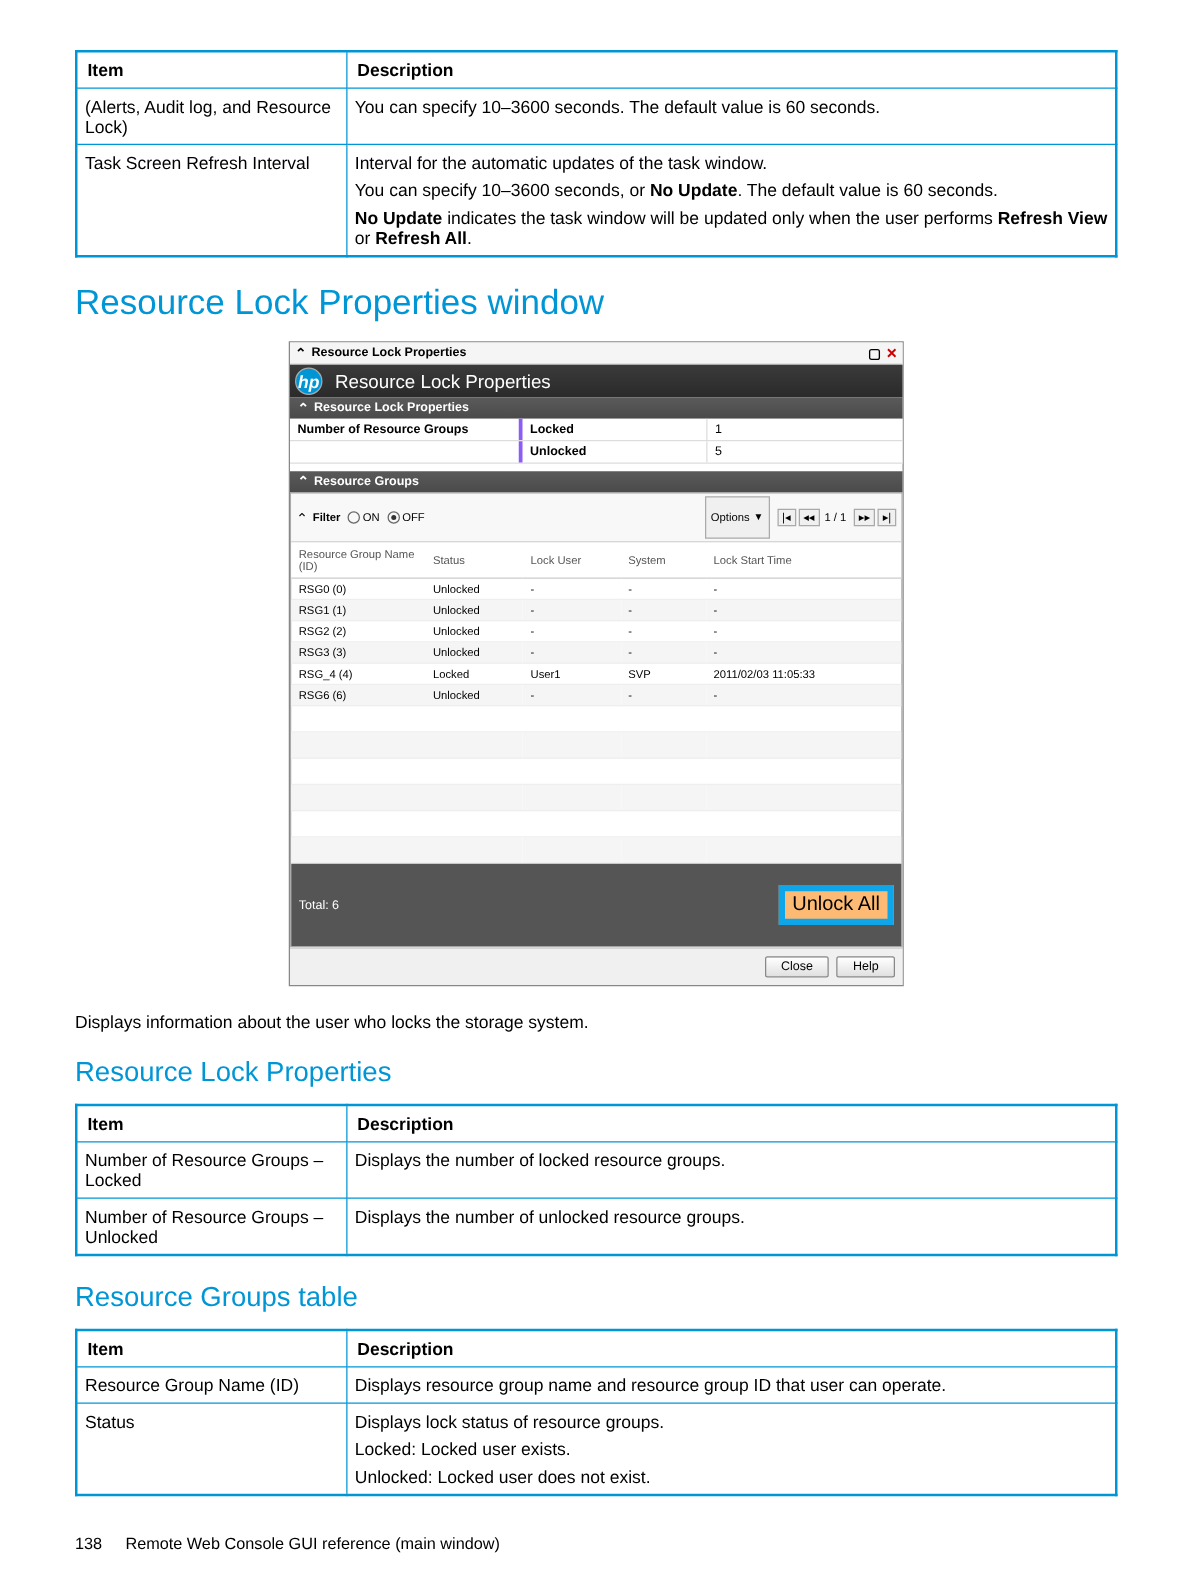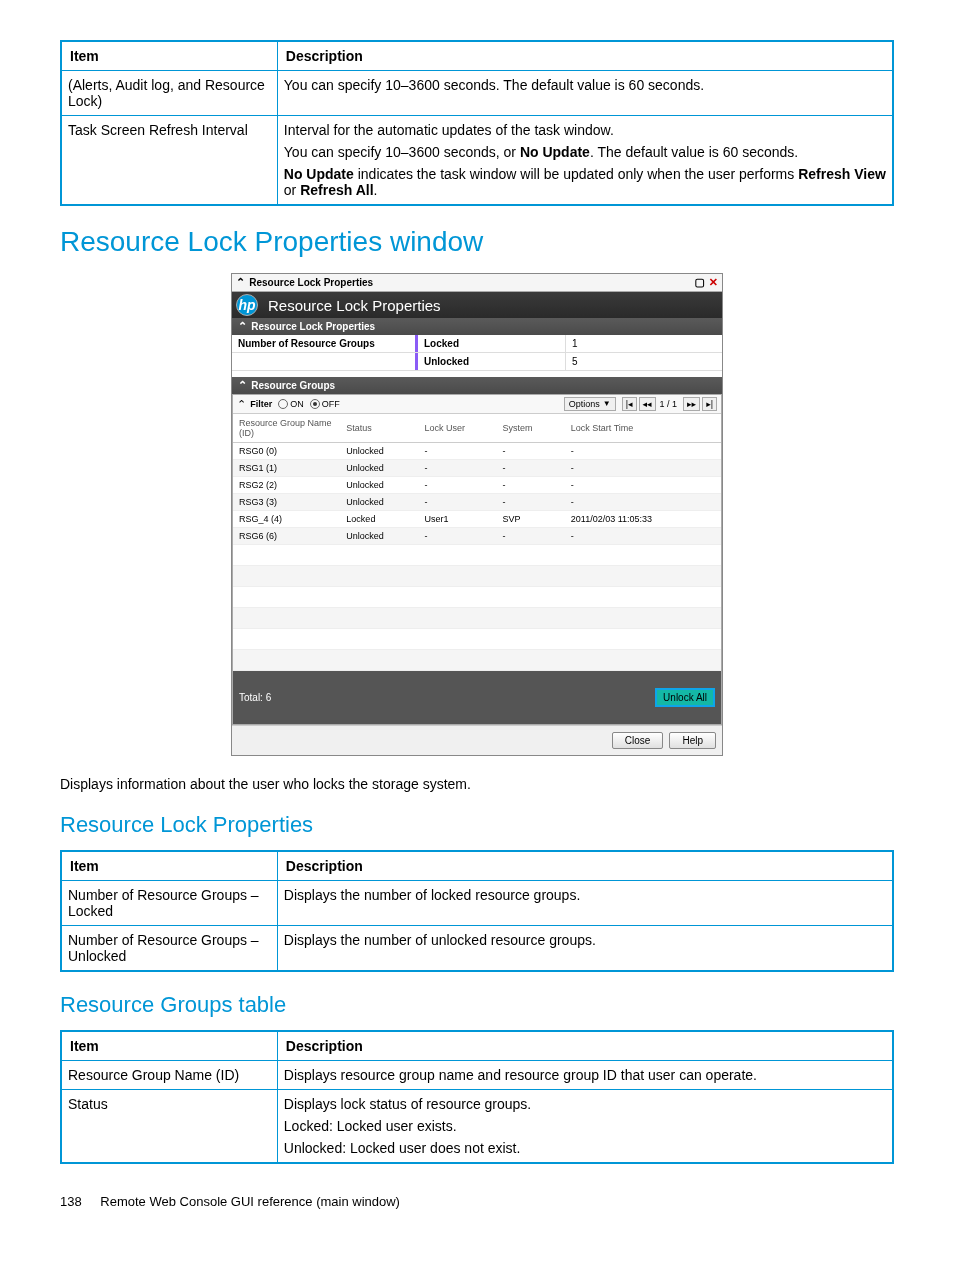--- a/index.html
+++ b/index.html
@@ -187,21 +187,21 @@
       background: #333;
       border-radius: 50%;
       top: 2px;
       left: 2px;
     }
     .toolbar-spacer {
       flex: 1;
     }
     .options-btn {
       border: 1px solid #aaa;
-      padding: 1px 4px;
+      padding: 11px 4px;
       background: #f0f0f0;
       margin-right: 4px;
       font-size: 9px;
       display: flex;
     }
     .pager-btn {
       border: 1px solid #aaa;
       padding: 1px 3px;
       background: #f0f0f0;
       font-size: 9px;
@@ -237,25 +237,25 @@
     .rg-footer {
       display: flex;
       align-items: center;
       background: #555;
       color: #fff;
       padding: 17px 6px;
       font-size: 10px;
       margin-top: 0;
     }
     .unlock-btn {
-      background: #14b8a6;
+      background: #fdba74;
       color: #000;
-      border: 2px solid #0ea5e9;
+      border: 5px solid #0ea5e9;
       padding: 2px 6px;
-      font-size: 10px;
+      font-size: 16px;
     }
     .bottom-bar {
       display: flex;
       justify-content: flex-end;
       padding: 6px;
       background: #f0f0f0;
       border-top: 1px solid #ccc;
     }
     .win-btn {
       border: 1px solid #888;

